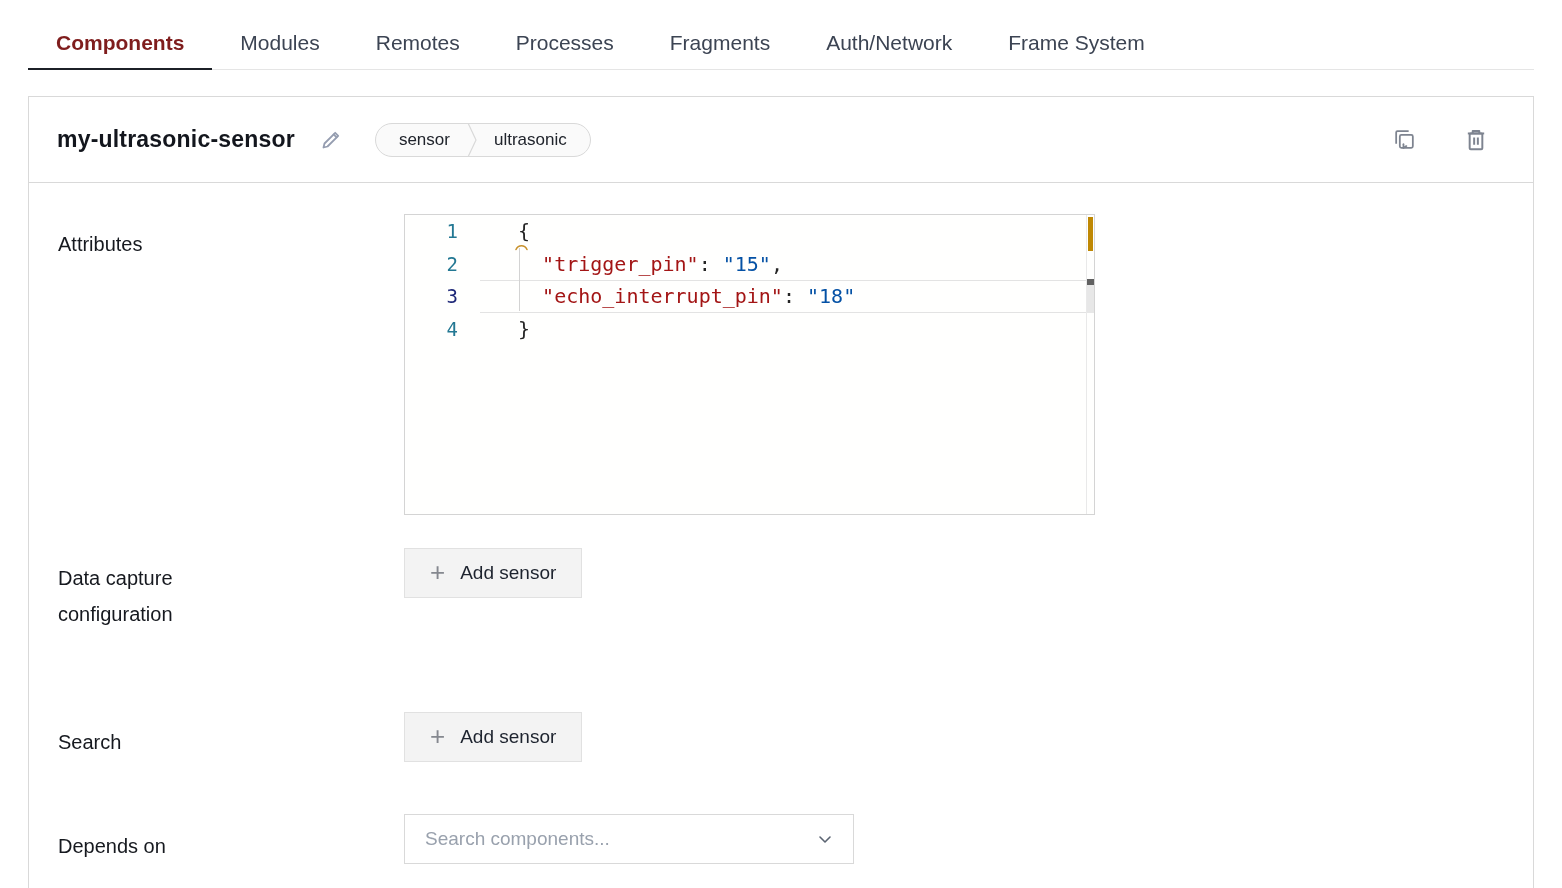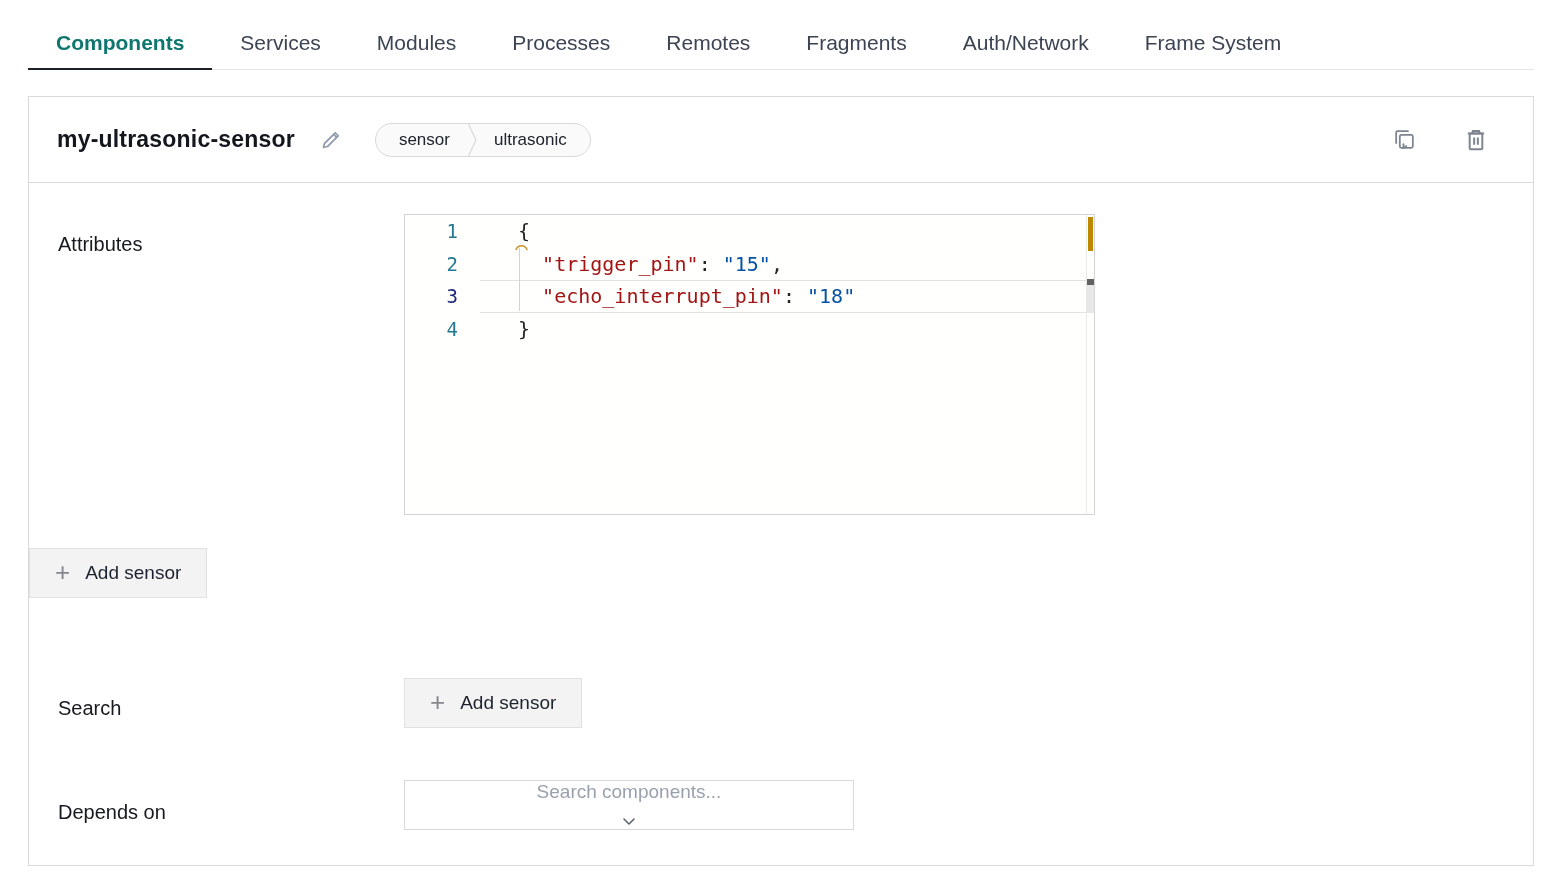--- a/index.html
+++ b/index.html
@@ -4,21 +4,21 @@
 <style>
   * { box-sizing: border-box; margin: 0; padding: 0; }
   html, body { width: 1562px; height: 888px; background: #ffffff;
     font-family: "Liberation Sans", sans-serif; color: #16191f; overflow: hidden; }
 
   
   .tabbar { margin: 0 28px; padding-top: 21px; display: flex;
     border-bottom: 1px solid #e5e5e5; }
   .tab { position: relative; padding: 10px 28px 14px; font-size: 21px;
     color: #3c4453; cursor: pointer; white-space: nowrap; }
-  .tab.active { color: #0f766e; font-weight: 700; }
+  .tab.active { color: #7f1d1d; font-weight: 700; }
   .tab.active::after { content: ""; position: absolute; left: 0; right: 0;
     bottom: -1px; height: 2px; background: #1c2027; }
 
   
   .card { margin: 26px 28px 0; border: 1px solid #d9d9d9; background: #fff; }
   .card-header { height: 86px; display: flex; align-items: center; padding: 0 46px 0 28px;
     border-bottom: 1px solid #d9d9d9; }
   .card-title { font-size: 23px; font-weight: 600; color: #13161d; letter-spacing: .2px; }
   .icon-btn { border: none; background: none; cursor: pointer; color: #7e8490;
     display: inline-flex; align-items: center; justify-content: center; }
@@ -72,35 +72,34 @@
     background: #e7e7e7; }
 
   
   .add-btn { display: inline-flex; align-items: center; gap: 15px; height: 50px;
     padding: 0 25px; background: #f3f3f3; border: 1px solid #e1e1e1;
     font-family: "Liberation Sans", sans-serif; font-size: 19px; color: #1d232e;
     cursor: pointer; }
   .plus { color: #85888f; font-size: 26px; font-weight: 300; line-height: 1;
     margin-top: -3px; }
   .select { width: 450px; height: 50px; border: 1px solid #d9d9d9; background: #fff;
-    display: flex; align-items: center; padding: 0 20px; cursor: pointer; flex-direction: column; }
+    display: flex; align-items: center; padding: 0 20px; cursor: pointer; }
   .select-placeholder { flex: 1; font-size: 19px; color: #99a1ad; }
   .select .chev { color: #5b6472; display: flex; align-items: center; }
 
   svg { display: block; }
 </style>
 </head>
 <body>
 
 <nav class="tabbar">
   <div class="tab active">Components</div>
-  <div class="tab">Services</div>
   <div class="tab">Modules</div>
+  <div class="tab">Remotes</div>
   <div class="tab">Processes</div>
-  <div class="tab">Remotes</div>
   <div class="tab">Fragments</div>
   <div class="tab">Auth/Network</div>
   <div class="tab">Frame System</div>
 </nav>
 
 <section class="card">
 
   <header class="card-header">
     <h1 class="card-title">my-ultrasonic-sensor</h1>
 
@@ -183,20 +182,23 @@
         </div>
 
         <div class="ruler-sep"></div>
         <div class="ruler-warning"></div>
         <div class="ruler-cursor"></div>
         <div class="ruler-slider"></div>
       </div>
     </div>
 
     <div class="row row-datacapture">
+      <div class="row-label">
+        <div class="wrap">Data capture configuration</div>
+      </div>
       <button class="add-btn">
         <span class="plus">+</span>
         <span>Add sensor</span>
       </button>
     </div>
 
     <div class="row row-frame">
       <div class="row-label">
         <div class="wrap">Search</div>
       </div>

